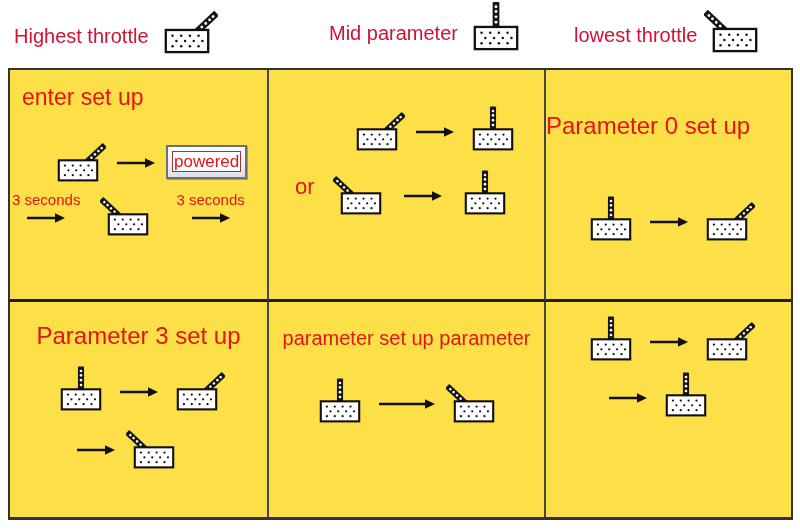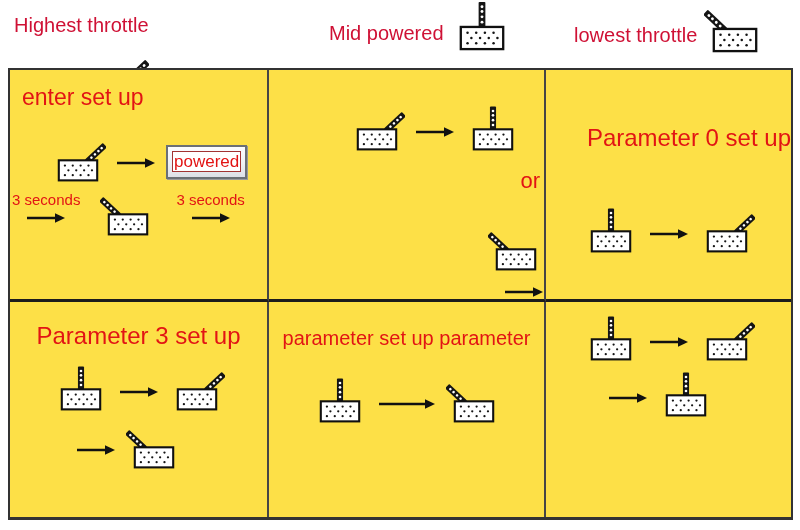--- a/index.html
+++ b/index.html
@@ -5,47 +5,47 @@
   html,body{margin:0;padding:0;}
   body{
     width:800px;height:530px;background:#ffffff;position:relative;overflow:hidden;
     font-family:"Liberation Sans", sans-serif;
     --title-red:#e21414;
     --legend-red:#cf1135;
   }
   .legend-item{position:absolute;display:flex;align-items:flex-end;gap:7px;}
   .legend-label{color:var(--legend-red);font-size:20px;margin-bottom:7px;white-space:nowrap;}
   .legend-item .icon svg{display:block;width:62px;height:53px;}
-  .li1{left:14px;top:14px;flex-direction:column;}
+  .li1{left:14px;top:2px;}
   .li2{left:329px;top:-1px;}
   .li3{left:574px;top:1px;}
 
   .grid{
     position:absolute;left:8px;top:68px;width:785px;height:452px;
     border:2px solid #333;border-bottom-width:3px;background:#fde047;
     display:grid;grid-template-columns:259px 277px 1fr;grid-template-rows:232px 1fr;
     box-sizing:border-box;
   }
   .cell{position:relative;overflow:hidden;box-sizing:border-box;}
   .colA,.colB{border-right:2px solid #454545;}
   .rowA{border-bottom:3px solid #1c1c1c;}
 
   .cell-title{color:var(--title-red);font-weight:400;}
   .c1 .cell-title{padding:14px 0 0 12px;font-size:23px;}
   .c2 .cell-title{padding:9px 0 0 22px;font-size:24px;}
-  .c3 .cell-title{margin-top:54px;text-align:right;font-size:24px;}
+  .c3 .cell-title{margin-top:42px;text-align:left;font-size:24px;}
   .c4 .cell-title{margin-top:20px;text-align:center;font-size:24px;}
   .c5 .cell-title{margin-top:25px;text-align:center;font-size:20px;}
   .c6 .cell-title{margin-top:8px;padding:0 8px 0 20px;font-size:22px;line-height:1.25;}
 
   .row{display:flex;align-items:flex-end;gap:10px;text-align:right;}
   .c1 .r1{margin:24px 0 0 40px;}
   .c1 .r2{margin:6px 0 0 2px;gap:20px;}
   .c2 .r1{margin:34px 0 0 80px;}
-  .c2 .r2{margin:16px 0 0 26px;gap:14px;flex-direction:column;}
+  .c2 .r2{margin:16px 0 0 26px;gap:14px;}
   .c3 .r1{margin-top:54px;justify-content:center;}
   .c4 .r1{margin-top:14px;justify-content:center;}
   .c4 .r2{margin:10px 0 0 66px;}
   .c5 .r1{margin-top:26px;justify-content:center;}
   .c6 .r1{margin-top:12px;justify-content:center;}
   .c6 .r2{margin:8px 0 0 62px;}
 
   .t-icon svg{display:block;width:56px;height:48px;}
   .arrow{display:flex;margin-bottom:14px;}
   .arrow svg{display:block;}
@@ -88,21 +88,21 @@
               <circle cx="48" cy="40.5" r="1.3"></circle>
               <circle cx="17" cy="46" r="1.3"></circle>
               <circle cx="26" cy="46" r="1.3"></circle>
               <circle cx="35" cy="46" r="1.3"></circle>
               <circle cx="44" cy="46" r="1.3"></circle>
             </g>
           </svg>
         </span>
     </div>
     <div class="legend-item li2">
-      <span class="legend-label">Mid powered</span>
+      <span class="legend-label">Mid parameter</span>
       <span class="icon">
           <svg viewBox="0 0 64 55" xmlns="http://www.w3.org/2000/svg">
             <g>
               <rect x="28.5" y="3" width="7" height="28" rx="1" fill="#151515"></rect>
               <circle cx="32" cy="8" r="1.5" fill="#fff"></circle>
               <circle cx="32" cy="13" r="1.5" fill="#fff"></circle>
               <circle cx="32" cy="18.5" r="1.5" fill="#fff"></circle>
               <circle cx="32" cy="24" r="1.5" fill="#fff"></circle>
             </g>
     <rect x="10" y="29" width="44" height="23" fill="#fff" stroke="#101010" stroke-width="2.4"></rect>

